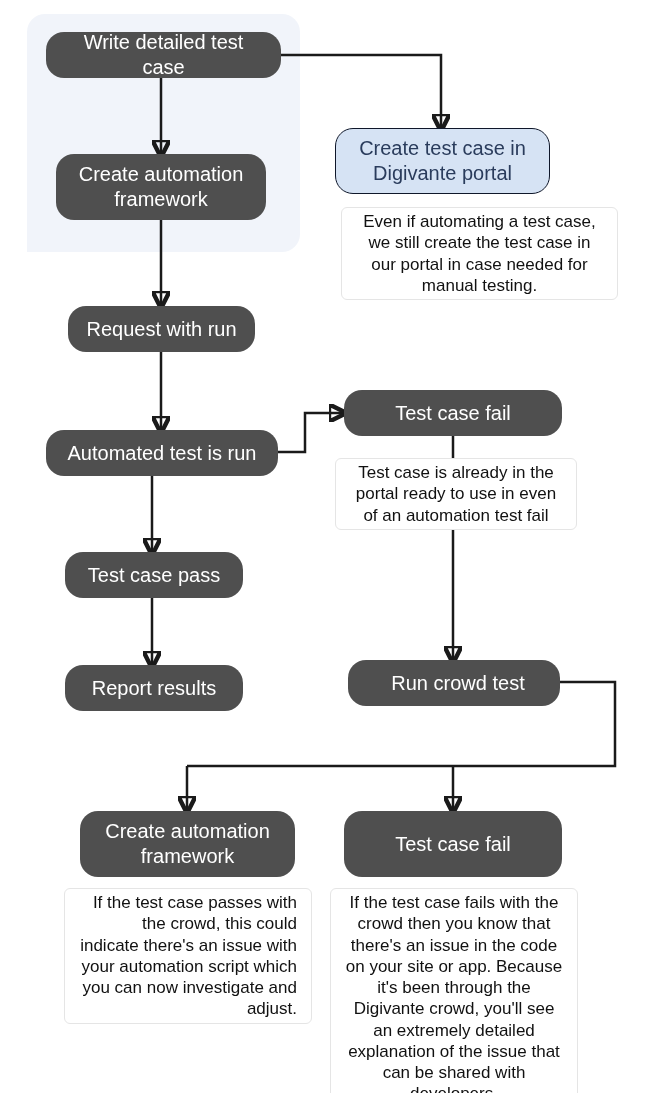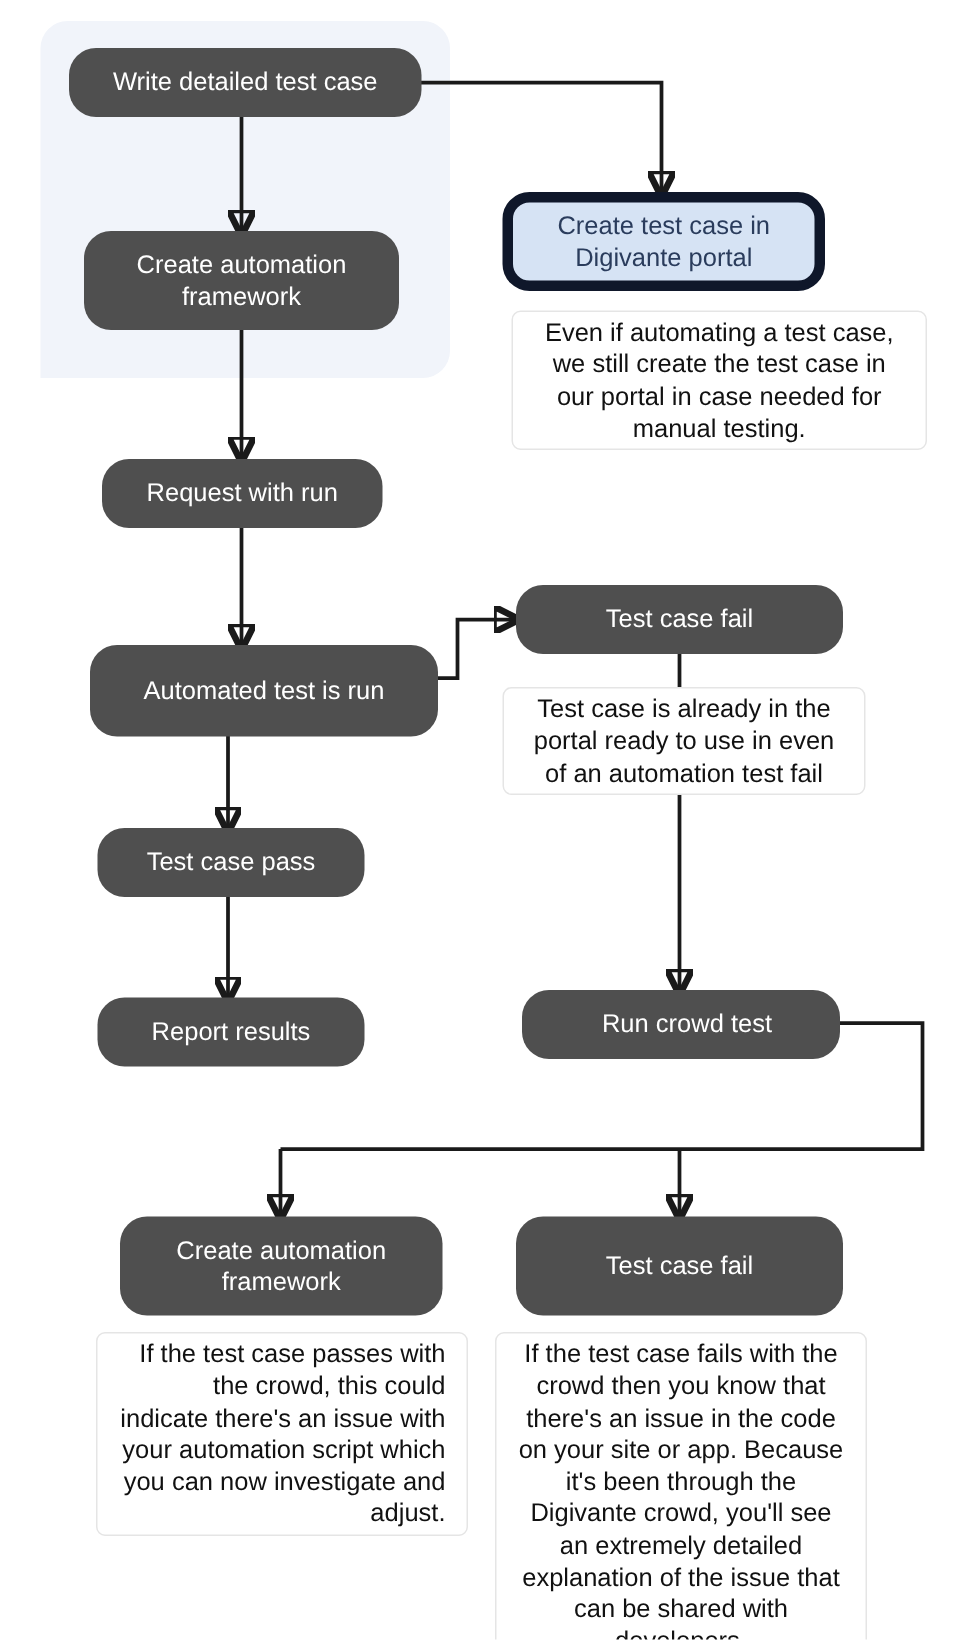--- a/index.html
+++ b/index.html
@@ -1,19 +1,19 @@
 <!DOCTYPE html>
 <html><head>
 <meta charset="utf-8">
 <style>
   html,body{margin:0;padding:0;background:#fff;font-family:Arial,Helvetica,sans-serif;color:#111;}
   .diagram{position:relative;width:647px;height:1093px;}
-  .node{position:absolute;display:flex;align-items:center;justify-content:center;text-align:center;border-radius:18px;padding:10px 16px;box-sizing:border-box;font-size:17px;line-height:1.25;}
+  .node{position:absolute;display:flex;align-items:center;justify-content:center;text-align:center;border-radius:18px;padding:10px 16px;box-sizing:border-box;font-size:20px;line-height:1.25;}
   .dark{background:#4f4f4f;color:#fff;}
-  .light{background:#d6e3f4;color:#2a3c5c;border:7px solid #0f172a;}
+  .light{background:#d6e3f4;color:#2a3c5c;border:1px solid #0f172a;}
   .note{position:absolute;background:#fff;border:1px solid #e5e5e5;border-radius:6px;padding:3px 14px;text-align:center;font-size:17px;line-height:1.25;box-sizing:border-box;}
   .group{position:absolute;background:#f1f4fa;border-top-left-radius:18px;border-top-right-radius:18px;border-bottom-right-radius:18px;}
   svg.edges{position:absolute;inset:0;width:647px;height:1093px;pointer-events:none;}
   svg.edges line,svg.edges path{stroke:#1a1a1a;stroke-width:2.5;fill:none;}
 </style>
 </head>
 <body>
 
 <div class="diagram">
 
@@ -60,21 +60,21 @@
   </div>
 
   <div class="note" style="left:341px;top:207px;width:277px;">
     <span>Even if automating a test case, we still create the test case in our portal in case needed for manual testing.</span>
   </div>
 
   <div class="node dark" style="left:68px;top:306px;width:187px;height:46px;">
     <span>Request with run</span>
   </div>
 
-  <div class="node dark" style="left:60px;top:430px;width:232px;height:61px;">
+  <div class="node dark" style="left:46px;top:430px;width:232px;height:46px;">
     <span>Automated test is run</span>
   </div>
 
   <div class="node dark" style="left:344px;top:390px;width:218px;height:46px;">
     <span>Test case fail</span>
   </div>
 
   <div class="note" style="left:335px;top:458px;width:242px;">
     <span>Test case is already in the portal ready to use in even of an automation test fail</span>
   </div>

